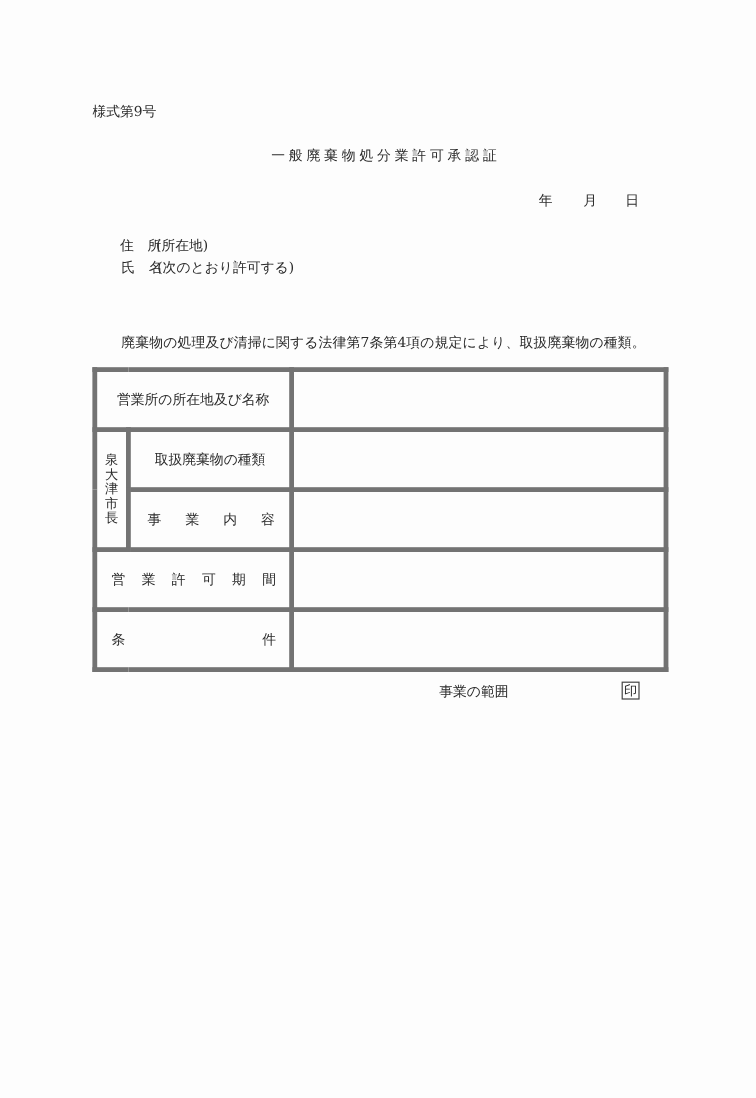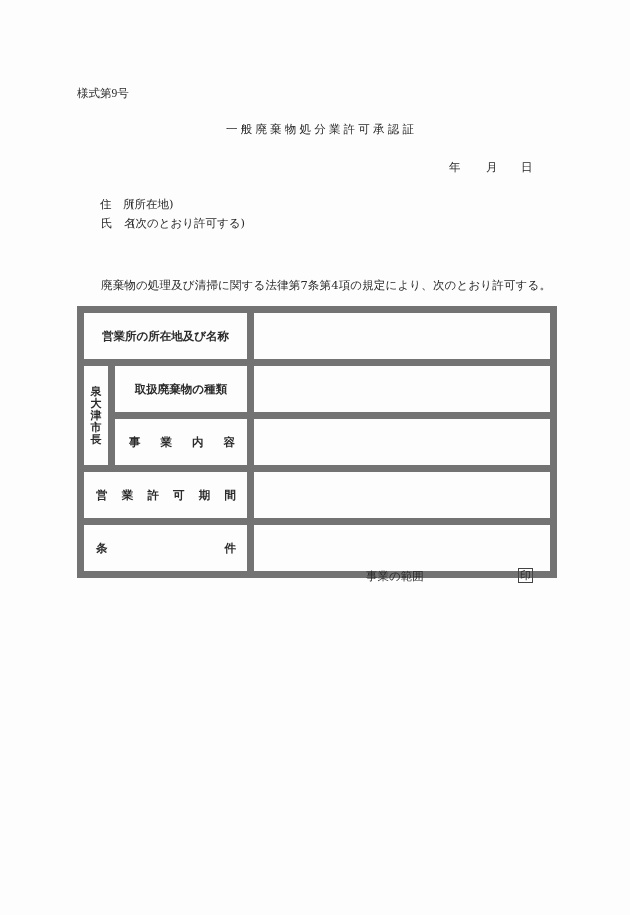--- a/index.html
+++ b/index.html
@@ -2,33 +2,33 @@
 <html><head>
 <meta charset="utf-8">
 <style>
   html, body { margin:0; padding:0; }
   body {
     width:630px; height:915px; background:#fdfdfd; position:relative; overflow:hidden;
     font-family:"DejaVu Serif","Liberation Serif",serif; color:#2a2a2a;
   }
   .abs { position:absolute; white-space:nowrap; }
   .t11 { font-size:11.5px; }
-  #form-no { left:77px; top:86px;font-family:Liberation Serif, serif; }
+  #form-no { left:77px; top:86px; }
   #title { left:226px; top:122px; letter-spacing:3.2px; font-size:11.5px;text-align:right; }
   .date { top:160px; font-size:11.5px; }
   #d-year { left:449px; } #d-month { left:486px; } #d-day { left:521px; }
   #addr { left:100px; top:197px; }
   #name { left:101px; top:216px; }
   .lbl { display:inline-block; width:30px; }
   #body-text { left:101px; top:278px; font-size:11.5px; letter-spacing:0.15px; }
   table {
     position:absolute; left:77px; top:306px; width:480px; border-collapse:collapse;
     font-size:11.5px;
   }
-  td { border:7px solid #737373; height:46px; padding:0;font-weight:bold; }
+  td { border:4px solid #737373; height:46px; padding:0; }
   .c-label { width:157px; }
   .c-value { }
   .vert { width:24px; text-align:center; line-height:12px; font-size:11px; }
   .spread { display:flex; justify-content:space-between; padding:0 11px 0 12px; }
   .center { text-align:center; }
   #mayor { left:366px; top:569px; font-size:11.5px; }
   #seal { left:518px; top:568px; font-size:11px; border:1px solid #444; padding:0 1px; line-height:13px; }
 </style>
 </head>
 <body>
@@ -40,21 +40,21 @@
 <div class="abs date" id="d-month">月</div>
 <div class="abs date" id="d-day">日</div>
 
 <div class="abs t11" id="addr">
   <span class="lbl">住　所</span><span>(所在地)</span>
 </div>
 <div class="abs t11" id="name">
   <span class="lbl">氏　名</span><span>(次のとおり許可する)</span>
 </div>
 
-<div class="abs" id="body-text">廃棄物の処理及び清掃に関する法律第7条第4項の規定により、次のとおり許可する。</div>
+<div class="abs" id="body-text">廃棄物の処理及び清掃に関する法律第7条第4項の規定により、取扱廃棄物の種類。</div>
 
 <table>
   <tbody>
       <tr>
     <td colspan="2" class="c-label center">営業所の所在地及び名称</td>
     <td class="c-value"></td>
   </tr>
   <tr>
     <td rowspan="2" class="vert"><span id="vlabel" style="display:inline-block;width:12px;word-break:break-all;white-space:normal;">泉大津市長</span></td>
     <td class="center" style="width:132px;">取扱廃棄物の種類</td>

